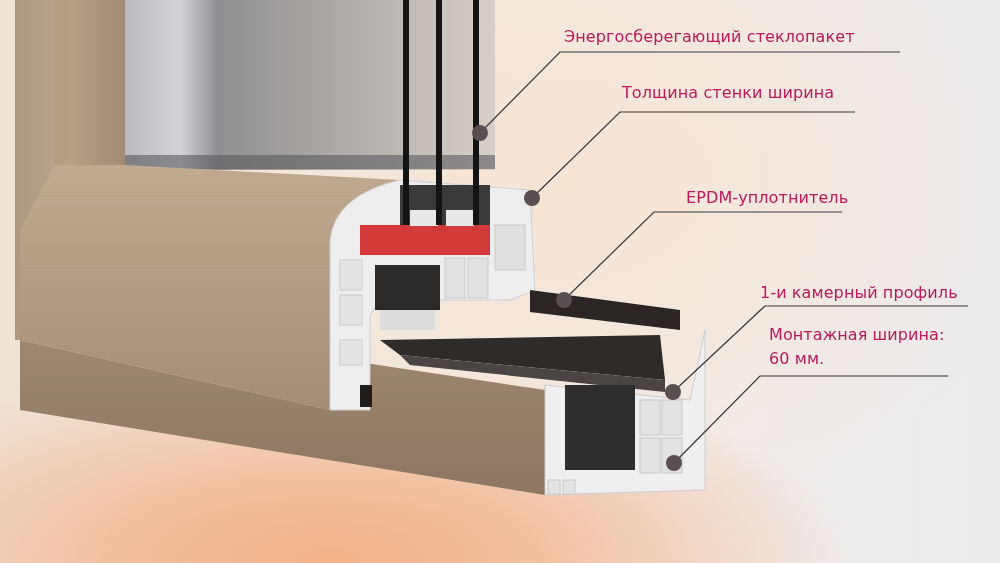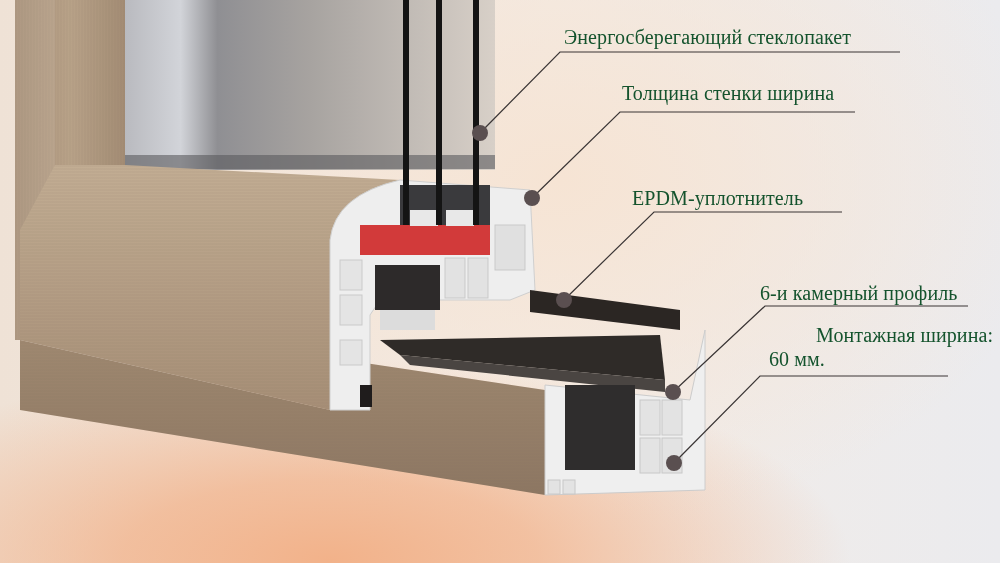--- a/index.html
+++ b/index.html
@@ -6,22 +6,22 @@
   body {
     width: 1000px; height: 563px; overflow: hidden; position: relative;
     font-family: "DejaVu Sans", sans-serif;
     background:
       radial-gradient(ellipse 520px 200px at 330px 560px, #f2b28a 0%, rgba(242,178,138,0.75) 40%, rgba(242,178,138,0) 100%),
       radial-gradient(ellipse 500px 350px at 560px 180px, #f6e4d4 0%, rgba(246,228,212,0) 100%),
       linear-gradient(90deg, #efe2d6 0%, #f3ece6 55%, #ebebee 100%);
   }
   .scene { position: absolute; left: 0; top: 0; width: 1000px; height: 563px; }
   .label {
-    position: absolute; color: #14532d; font-size: 20px; letter-spacing: 0.1px;
-    line-height: 22px; white-space: nowrap; font-family: Liberation Serif, serif;
+    position: absolute; color: #be185d; font-size: 16px; letter-spacing: 0.1px;
+    line-height: 22px; white-space: nowrap;
   }
 </style>
 </head>
 <body>
 
 <svg class="scene" viewBox="0 0 1000 563" xmlns="http://www.w3.org/2000/svg">
   <defs>
     <linearGradient id="woodV" x1="0" x2="1" y1="0" y2="0">
       <stop offset="0" stop-color="#a89078"></stop>
         <stop offset="0.5" stop-color="#b8a288"></stop>
@@ -129,16 +129,16 @@
     <circle cx="673" cy="392" r="8" fill="#5a4f50"></circle>
   </g>
   <g>
     <polyline points="674,463 760,376 948,376" fill="none" stroke="#3a3535" stroke-width="1.2"></polyline>
     <circle cx="674" cy="463" r="8" fill="#5a4f50"></circle>
   </g>
 </svg>
 
 <div class="label" style="left:564px; top:26px;">Энергосберегающий стеклопакет</div>
 <div class="label" style="left:622px; top:82px;">Толщина стенки ширина</div>
-<div class="label" style="left:632px; top:187px;">EPDM-уплотнитель</div>
-<div class="label" style="left:760px; top:282px;">6-и камерный профиль</div>
-<div class="label" style="left:769px; top:324px;margin-left:47px;">Монтажная ширина:</div>
+<div class="label" style="left:686px; top:187px;">EPDM-уплотнитель</div>
+<div class="label" style="left:760px; top:282px;">1-и камерный профиль</div>
+<div class="label" style="left:769px; top:324px;">Монтажная ширина:</div>
 <div class="label" style="left:769px; top:348px;">60 мм.</div>
 
 </body></html>

